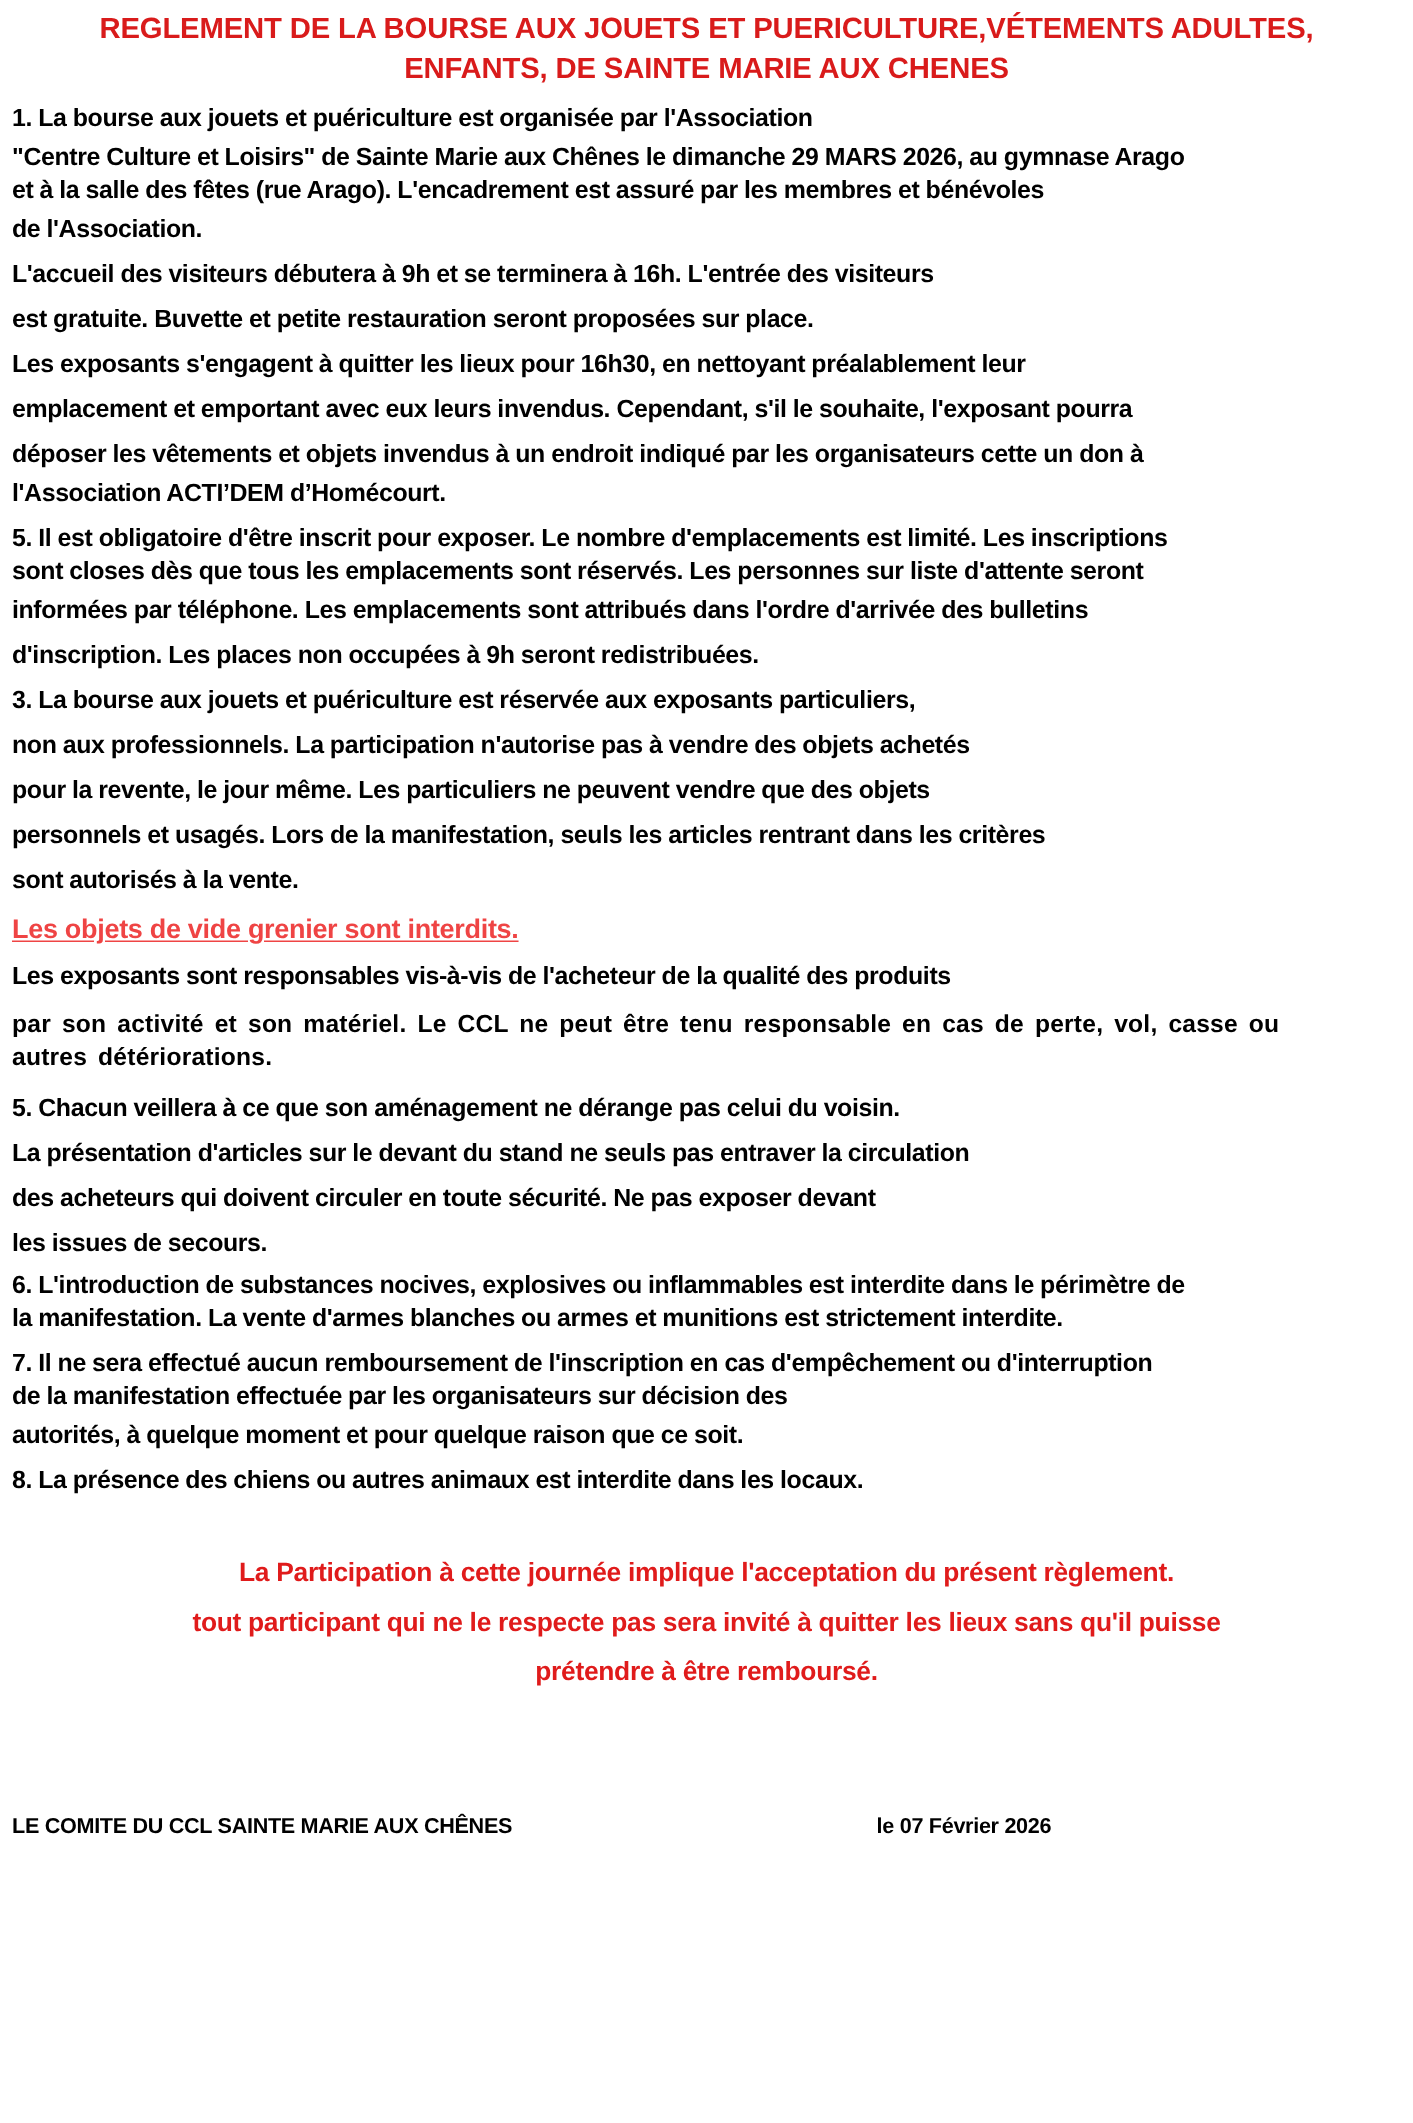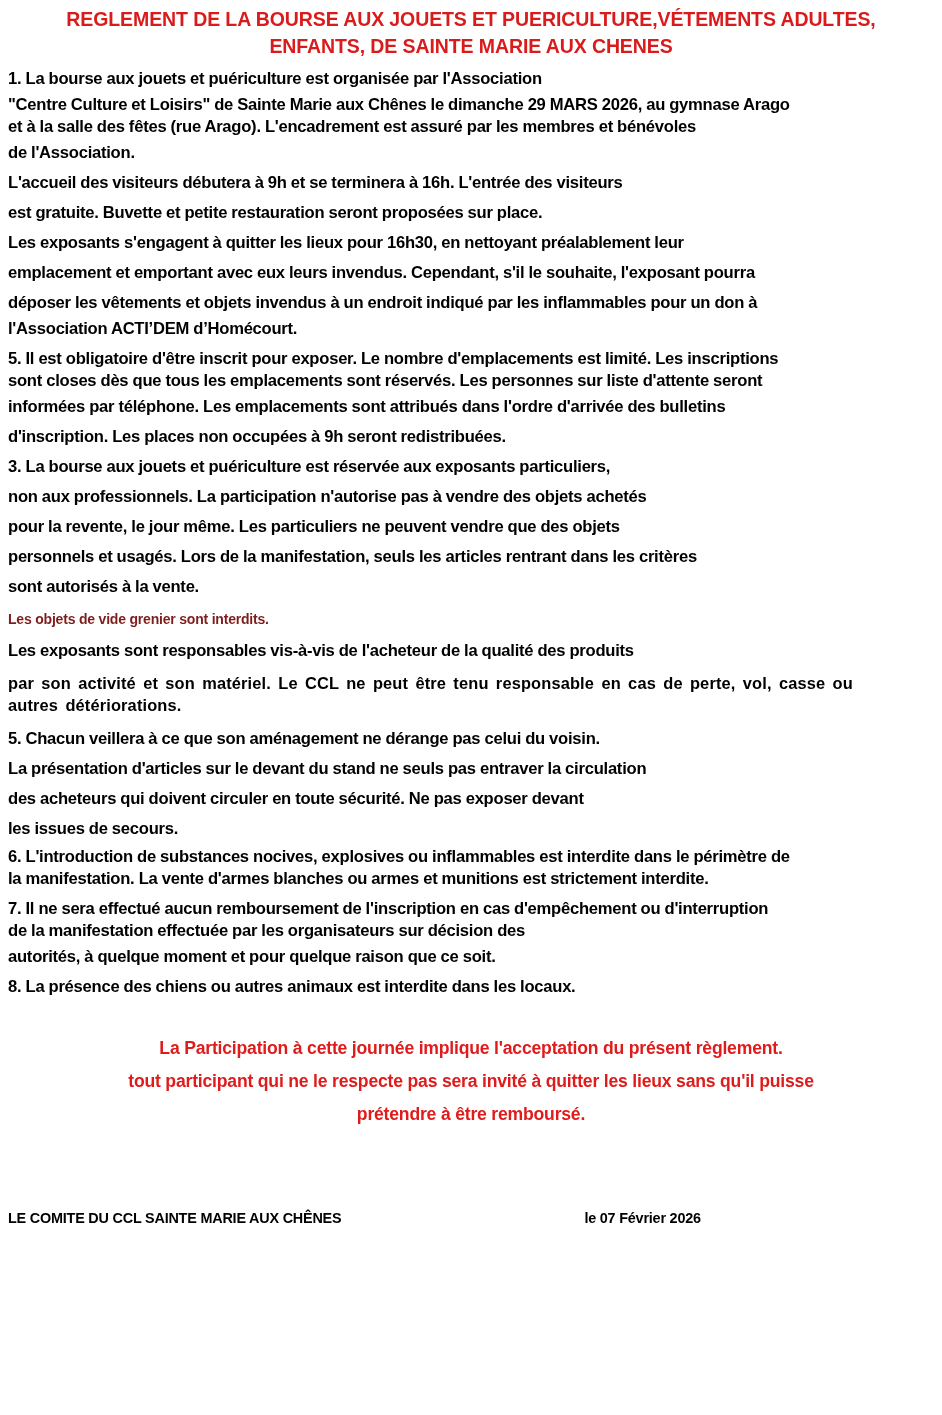--- a/index.html
+++ b/index.html
@@ -69,24 +69,25 @@
   }
 
   .spacer-2 { height: 2px; }
   .spacer-6 { height: 6px; }
   .spacer-8 { height: 8px; }
   .spacer-14 { height: 14px; }
   .spacer-30 { height: 30px; }
 
   
   .red-underline {
-    color: #7f1d1d;
-    font-weight: bold;
-    font-size: 14px;
+    color: #ef4444;
+    font-weight: bold;
+    font-size: 18px;
     line-height: 30px;
+    text-decoration: underline;
     text-underline-offset: 2px;
     letter-spacing: -0.2px;
     display: inline-block;
   }
 
   
   .red-block {
     color: #E01B1B;
     font-weight: bold;
     font-size: 17.6px;
@@ -126,21 +127,21 @@
   <div class="block tight">
     <span class="line">"Centre Culture et Loisirs" de Sainte Marie aux Chênes le dimanche 29 MARS 2026, au gymnase Arago</span>
     <span class="line">et à la salle des fêtes (rue Arago).  L'encadrement est assuré par les membres et bénévoles</span>
   </div>
   <div class="block">
     <span class="line">de l'Association.</span>
     <span class="line">L'accueil des visiteurs débutera à 9h et se terminera à 16h. L'entrée des visiteurs</span>
     <span class="line">est gratuite. Buvette et petite restauration seront proposées sur place.</span>
     <span class="line">Les exposants s'engagent à quitter les lieux pour 16h30, en nettoyant préalablement leur</span>
     <span class="line">emplacement et emportant avec eux leurs invendus. Cependant, s'il le souhaite, l'exposant pourra</span>
-    <span class="line">déposer les vêtements et objets invendus à un endroit indiqué par les inflammables pour un don à</span>
+    <span class="line">déposer les vêtements et objets invendus à un endroit indiqué par les organisateurs cette un don à</span>
   </div>
   <div class="block tight">
     <span class="line">l'Association ACTI’DEM d’Homécourt.</span>
   </div>
 
   <div class="spacer-8"></div>
 
   <div class="block tight">
     <span class="line">5. Il est obligatoire d'être inscrit pour exposer. Le nombre d'emplacements est limité. Les inscriptions</span>
     <span class="line">sont closes dès que tous les emplacements sont réservés. Les personnes sur liste d'attente seront</span>

